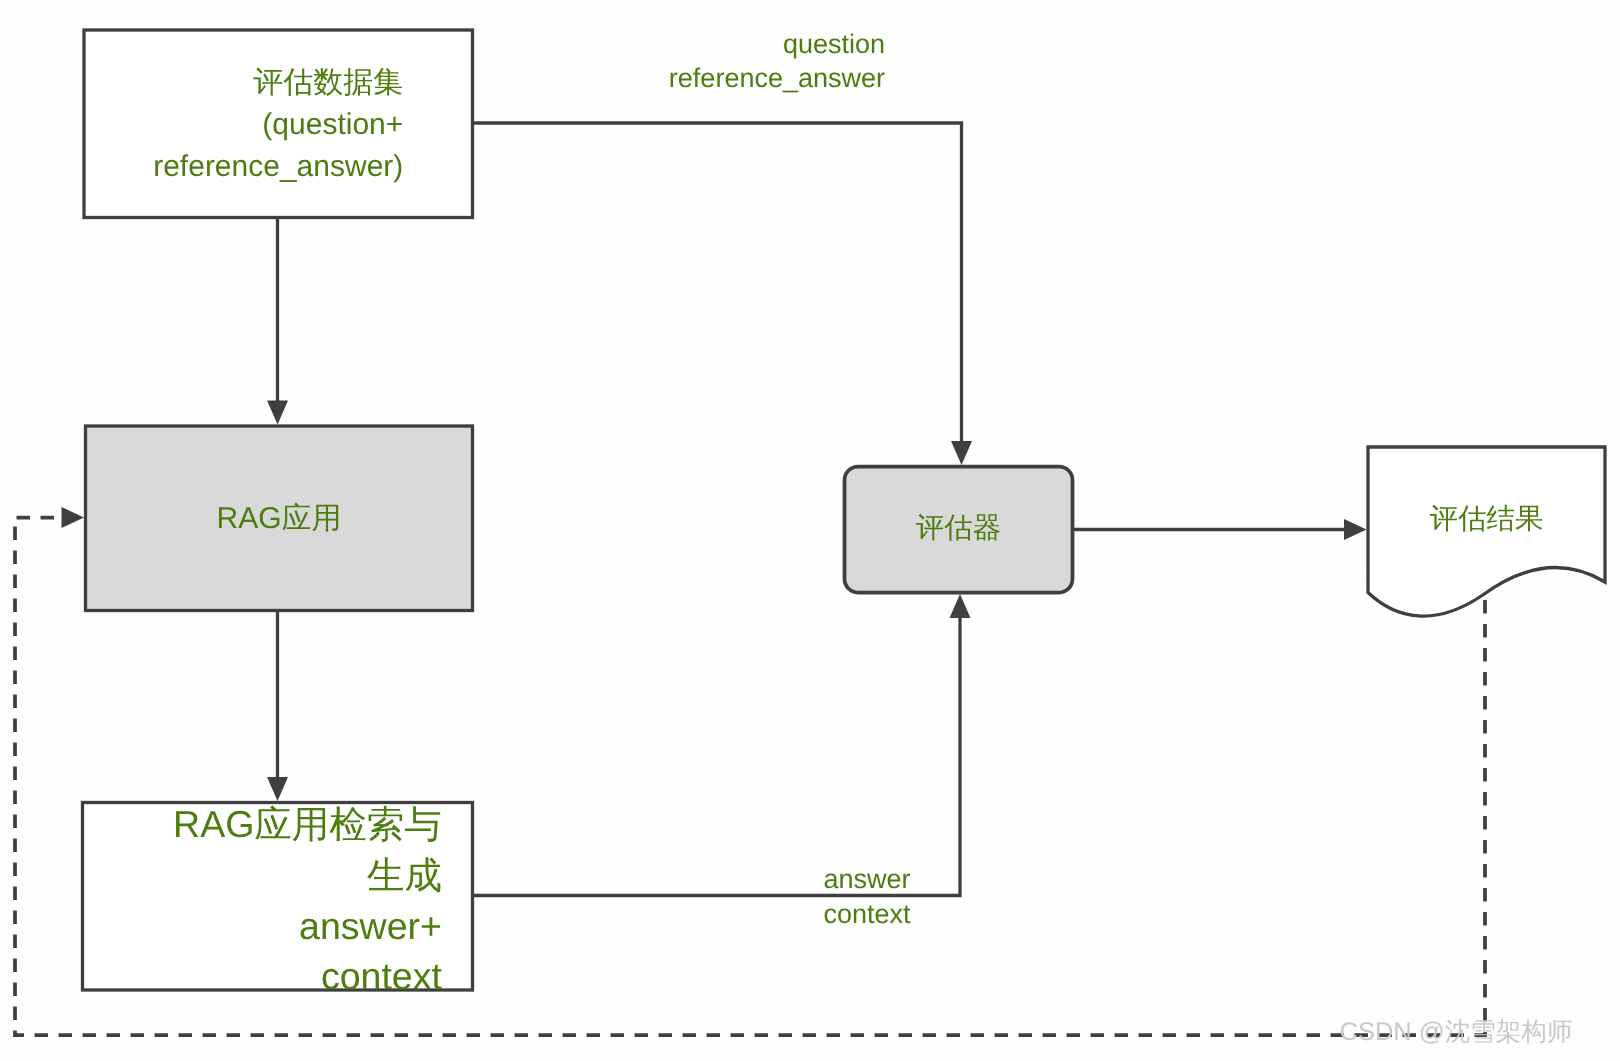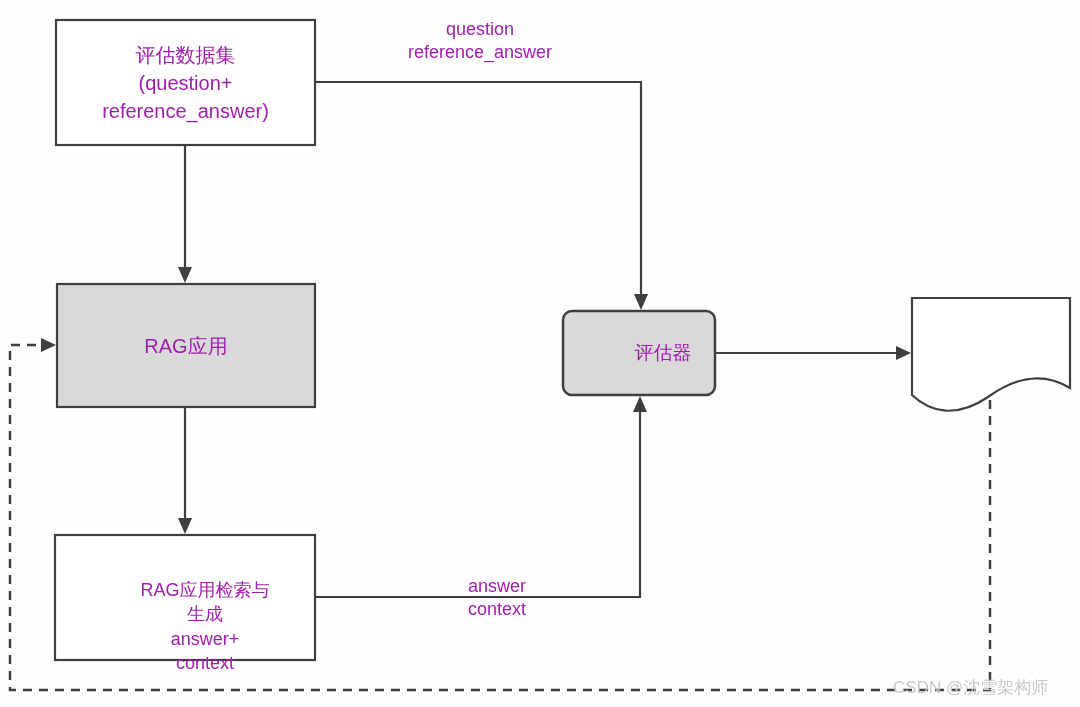--- a/index.html
+++ b/index.html
@@ -15,22 +15,22 @@
     font-family: "Liberation Sans", "DejaVu Sans", sans-serif;
     overflow: hidden;
   }
   .canvas svg {
     position: absolute;
     left: 0;
     top: 0;
   }
   .label {
     position: absolute;
-    color: #a21caf;
-    text-align: center;
+    color: #4d7c0f;
+    text-align: right;
     white-space: pre-line;
   }
   .node-label {
     display: flex;
     align-items: center;
     justify-content: center;
     line-height: 1.4;
   }
   .edge-label {
     line-height: 1.3;
@@ -77,27 +77,28 @@
     <rect x="563" y="311" width="152" height="84" rx="9" fill="#d9d9d9" stroke="#3f3f3f" stroke-width="2.5"></rect>
     <path d="M 912 298 H 1070 V 388 C 1042 371 1014 378 988 397 C 957 418 931 413 912 395 Z" fill="#ffffff" stroke="#3f3f3f" stroke-width="2.2"></path>
   </svg>
 
   <div class="label node-label" style="left:57px; top:284px; width:258px; height:123px; font-size:20px;">RAG应用</div>
 
   <div class="label node-label" style="left:56px; top:20px; width:259px; height:125px; font-size:20px;">评估数据集
 (question+
 reference_answer)</div>
 
-  <div class="label node-label" style="left:55px; top:564px; width:300px; height:125px; font-size:18px; line-height:1.35;">RAG应用检索与
+  <div class="label node-label" style="left:55px; top:539px; width:300px; height:125px; font-size:25px; line-height:1.35;">RAG应用检索与
 生成
 answer+
 context</div>
 
-  <div class="label node-label" style="left:563px; top:311px; width:152px; height:84px; font-size:19px;padding-left:24px;">评估器</div>
+  <div class="label node-label" style="left:563px; top:311px; width:152px; height:84px; font-size:19px;">评估器</div>
 
+  <div class="label node-label" style="left:912px; top:298px; width:158px; height:98px; font-size:19px;">评估结果</div>
 
   <div class="label edge-label" style="left:370px; top:18px; width:220px; font-size:18px;">question
 reference_answer</div>
 
   <div class="label edge-label" style="left:387px; top:534px; width:220px; font-size:18px;margin-top:41px;">answer
 context</div>
 
   <div class="watermark">CSDN @沈雪架构师</div>
 
 </div>

